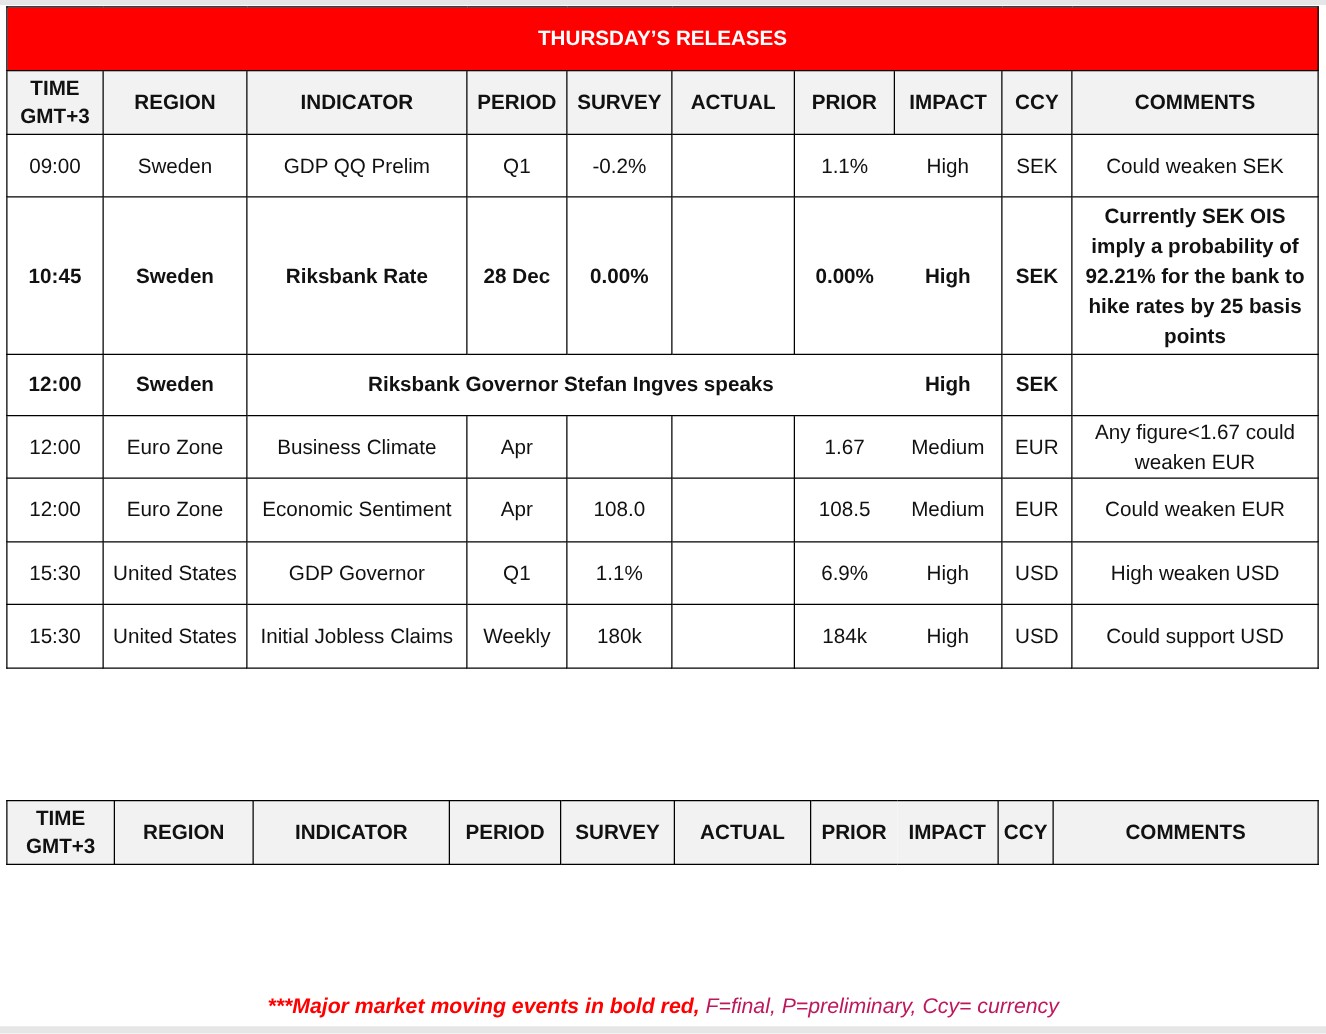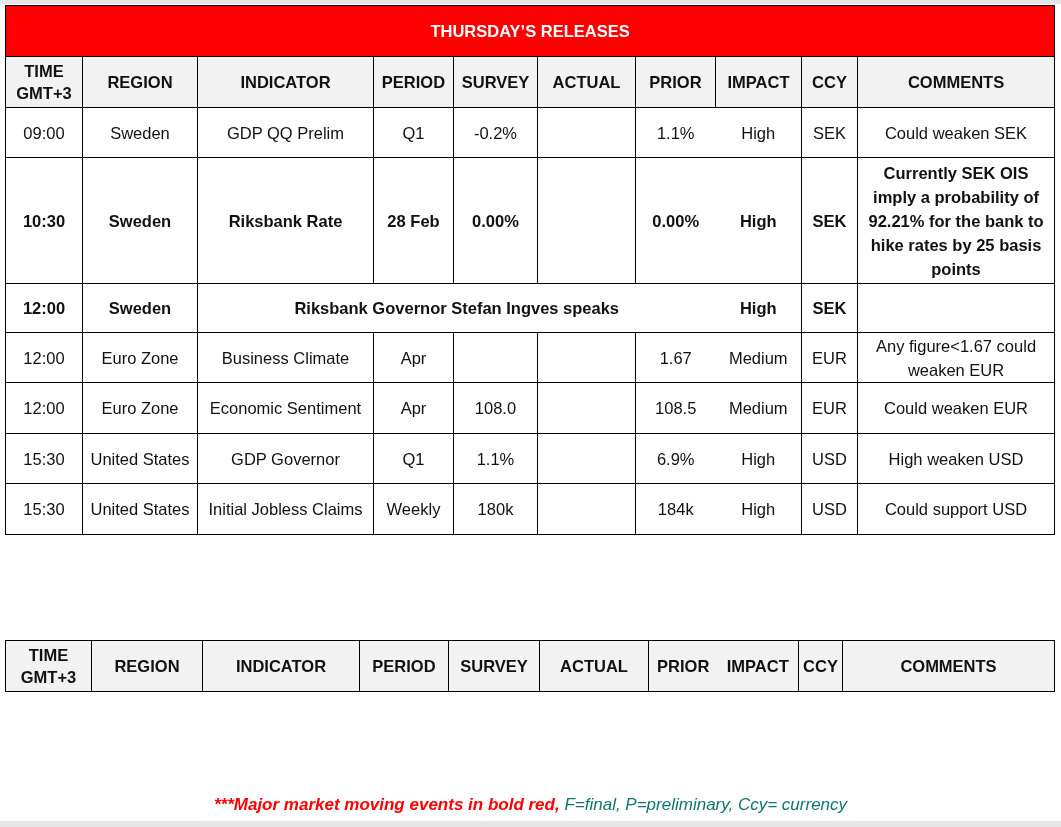--- a/index.html
+++ b/index.html
@@ -14,21 +14,21 @@
   .title-row td { background: #ff0000; color: #fff; font-weight: bold; font-size: 20px;
        border: 2px solid #000; height: 50px; }
   .bold td { font-weight: bold; }
   .noright { border-right: none !important; }
   .noleft { border-left: none !important; }
   #thu { left: 5px; top: 5px; width: 1049px; padding-left: 20px; }
   #fri { left: 5px; top: 640px; width: 1049px; }
   .footer { position: absolute; left: 0; top: 795px; width: 1061px; text-align: center;
        font-size: 17px; font-style: italic; }
   .footer .red { color: #ff0000; font-weight: bold; margin-top: 36px; }
-  .footer .rest { color: #0f766e; }
+  .footer .rest { color: #be185d; }
 </style>
 </head>
 <body>
 
 <div class="topstrip"></div>
 
 <table class="rel" id="thu">
   <colgroup>
     <col style="width:77px">
       <col style="width:115px">
@@ -65,24 +65,24 @@
     <td>Q1</td>
     <td>-0.2%</td>
     <td></td>
     <td class="noright">1.1%</td>
     <td class="noleft">High</td>
     <td>SEK</td>
     <td>Could weaken SEK</td>
   </tr>
 
   <tr class="bold" style="height:126px">
-    <td>10:30</td>
+    <td>10:45</td>
     <td>Sweden</td>
     <td>Riksbank Rate</td>
-    <td>28 Feb</td>
+    <td>28 Dec</td>
     <td>0.00%</td>
     <td></td>
     <td class="noright">0.00%</td>
     <td class="noleft">High</td>
     <td>SEK</td>
     <td>Currently SEK OIS imply a probability of 92.21% for the bank to hike rates by 25 basis points</td>
   </tr>
 
   <tr class="bold" style="height:49px">
     <td>12:00</td>

